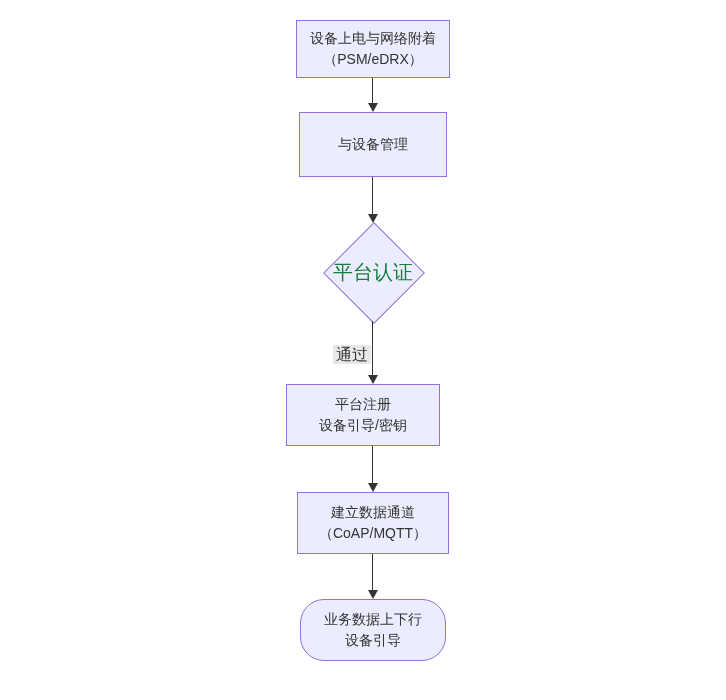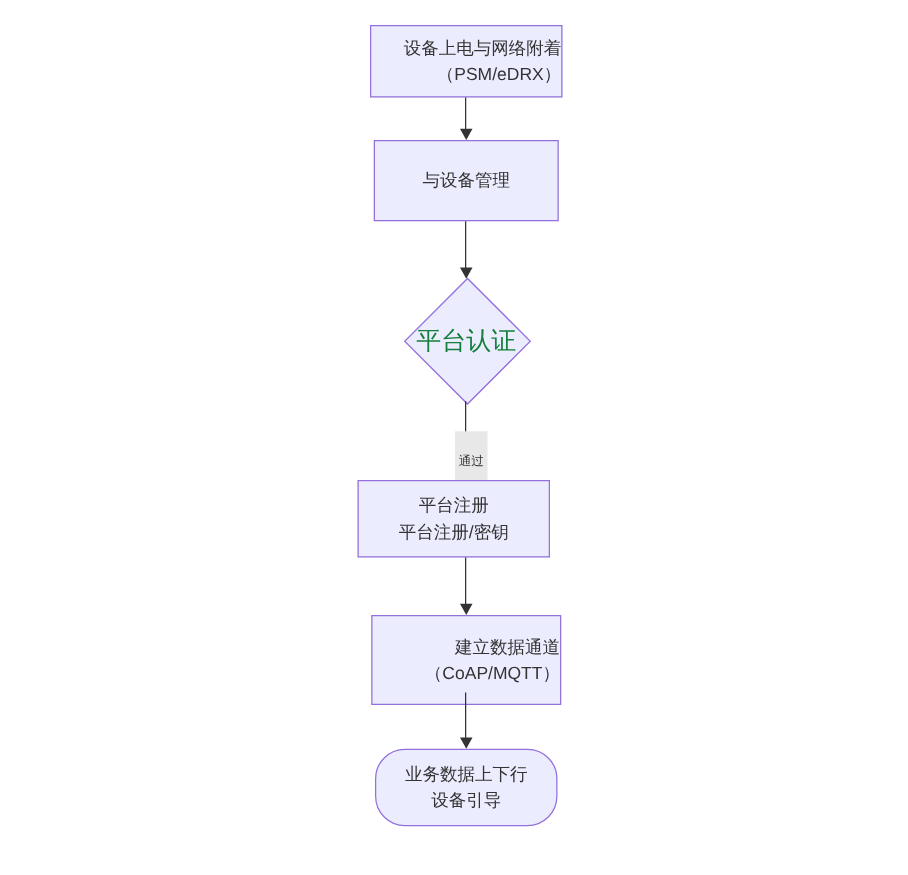--- a/index.html
+++ b/index.html
@@ -70,36 +70,36 @@
     position: absolute;
     left: 368px;
     width: 0;
     height: 0;
     border-left: 5px solid transparent;
     border-right: 5px solid transparent;
     border-top: 9px solid #333333;
   }
   .edge-label {
     position: absolute;
-    left: 377px;
+    left: 352px;
     transform: translateX(-50%);
     background: #e8e8e8;
     color: #333333;
-    font-size: 10px;
+    font-size: 16px;
     line-height: 17px;
-    padding: 16px 3px;
+    padding: 1px 3px;
     white-space: nowrap;
   }
 </style>
 </head>
 <body>
 
 <div class="canvas">
 
-  <div class="node" style="left:296px; top:20px; width:154px; height:58px;align-items:flex-end;">
+  <div class="node" style="left:296px; top:20px; width:154px; height:58px;">
     <span>设备上电与网络附着</span>
     <span>（PSM/eDRX）</span>
   </div>
 
   <div class="edge-line" style="top:78px; height:26px;"></div>
   <div class="arrowhead" style="top:103px;"></div>
 
   <div class="node" style="left:299px; top:112px; width:148px; height:65px;">
     <span>与设备管理</span>
   </div>
@@ -111,27 +111,27 @@
     <div class="diamond-shape"></div>
     <div class="diamond-text">平台认证</div>
   </div>
 
   <div class="edge-line" style="top:321px; height:55px;"></div>
   <div class="arrowhead" style="top:375px;"></div>
   <div class="edge-label" style="top:345px;">通过</div>
 
   <div class="node" style="left:286px; top:384px; width:154px; height:62px;">
     <span>平台注册</span>
-    <span>平台注册/密钥</span>
+    <span>设备引导/密钥</span>
   </div>
 
   <div class="edge-line" style="top:446px; height:38px;"></div>
   <div class="arrowhead" style="top:483px;"></div>
 
-  <div class="node" style="left:297px; top:492px; width:152px; height:72px;align-items:flex-end;">
+  <div class="node" style="left:297px; top:492px; width:152px; height:62px;">
     <span>建立数据通道</span>
     <span>（CoAP/MQTT）</span>
   </div>
 
   <div class="edge-line" style="top:554px; height:37px;"></div>
   <div class="arrowhead" style="top:590px;"></div>
 
   <div class="node" style="left:300px; top:599px; width:146px; height:62px;border-radius:24px;">
     <span>业务数据上下行</span>
     <span>设备引导</span>

